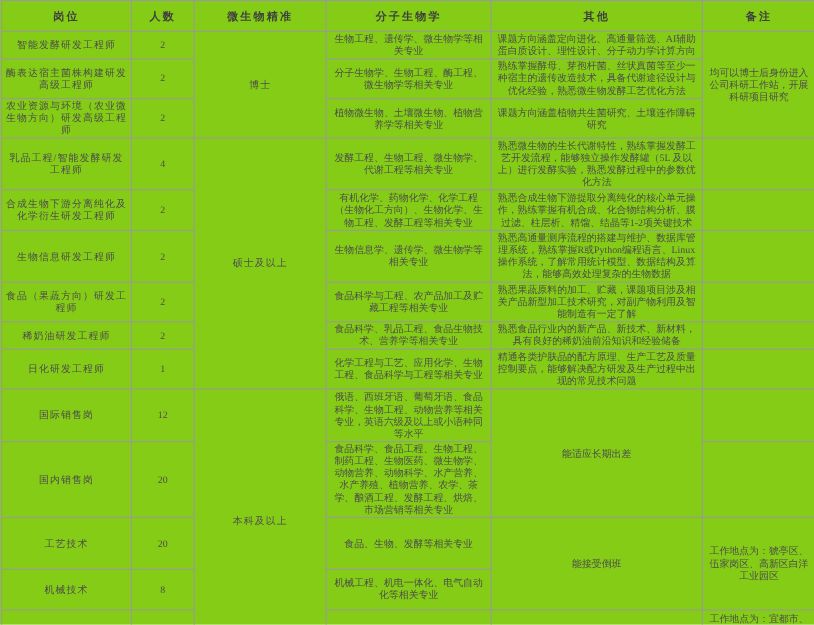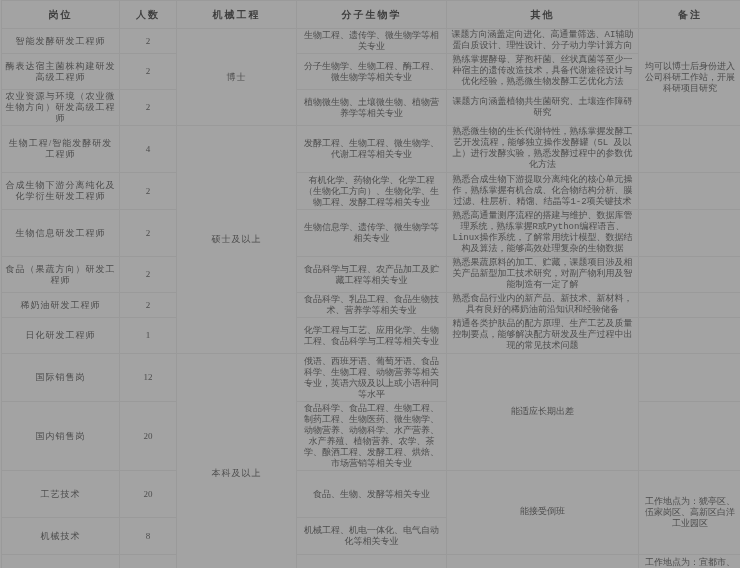--- a/index.html
+++ b/index.html
@@ -4,21 +4,21 @@
 <style>
   html, body {
     margin: 0;
     padding: 0;
     background: #ffffff;
     font-family: "Liberation Serif", "DejaVu Serif", serif;
   }
   #stage {
     width: 740px;
     height: 568px;
-    background: #a3a3a3;
+    background: #84cc16;
     box-sizing: border-box;
     overflow: hidden;
   }
   table.recruit {
     width: 738px;
     border-collapse: collapse;
     table-layout: fixed;
     margin: 0 1px;
   }
   table.recruit th,
@@ -40,21 +40,21 @@
     height: 28px;
   }
   table.recruit td {
     font-size: 9px;
     line-height: 11px;
   }
   td.col-position { letter-spacing: 1px; }
   td.col-count    { letter-spacing: 0; }
   td.col-education{ letter-spacing: 1px; }
   td.col-major    { line-height: 11.5px; }
-  td.col-other    { line-height: 11px; font-family: Liberation Mono, monospace; }
+  td.col-other    { line-height: 11px; }
   td.col-note     { line-height: 12px; }
   col.c0 { width: 118px; }
   col.c1 { width: 57px; }
   col.c2 { width: 120px; }
   col.c3 { width: 150px; }
   col.c4 { width: 192px; }
   col.c5 { width: 103px; }
 </style>
 </head>
 <body>
@@ -66,21 +66,21 @@
         <col class="c1">
         <col class="c2">
         <col class="c3">
         <col class="c4">
         <col class="c5">
     </colgroup>
     <thead>
       <tr>
           <th>岗位</th>
           <th>人数</th>
-          <th>机械工程</th>
+          <th>微生物精准</th>
           <th>分子生物学</th>
           <th>其他</th>
           <th>备注</th>
         </tr>
     </thead>
     <tbody>
         <tr style="height: 24px;">
           <td class="col-position">智能发酵研发工程师</td>
           <td class="col-count">2</td>
           <td rowspan="3" class="col-education">博士</td>
@@ -94,21 +94,21 @@
           <td class="col-major">分子生物学、生物工程、酶工程、微生物学等相关专业</td>
           <td class="col-other">熟练掌握酵母、芽孢杆菌、丝状真菌等至少一种宿主的遗传改造技术，具备代谢途径设计与优化经验，熟悉微生物发酵工艺优化方法</td>
         </tr>
         <tr style="height: 32px;">
           <td class="col-position">农业资源与环境（农业微生物方向）研发高级工程师</td>
           <td class="col-count">2</td>
           <td class="col-major">植物微生物、土壤微生物、植物营养学等相关专业</td>
           <td class="col-other">课题方向涵盖植物共生菌研究、土壤连作障碍研究</td>
         </tr>
         <tr style="height: 37px;">
-          <td class="col-position">生物工程/智能发酵研发工程师</td>
+          <td class="col-position">乳品工程/智能发酵研发工程师</td>
           <td class="col-count">4</td>
           <td rowspan="6" class="col-education">硕士及以上</td>
           <td class="col-major">发酵工程、生物工程、微生物学、代谢工程等相关专业</td>
           <td class="col-other">熟悉微生物的生长代谢特性，熟练掌握发酵工艺开发流程，能够独立操作发酵罐（5L 及以上）进行发酵实验，熟悉发酵过程中的参数优化方法</td>
           <td class="col-note"></td>
         </tr>
         <tr style="height: 37px;">
           <td class="col-position">合成生物下游分离纯化及化学衍生研发工程师</td>
           <td class="col-count">2</td>
           <td class="col-major">有机化学、药物化学、化学工程（生物化工方向）、生物化学、生物工程、发酵工程等相关专业</td>

